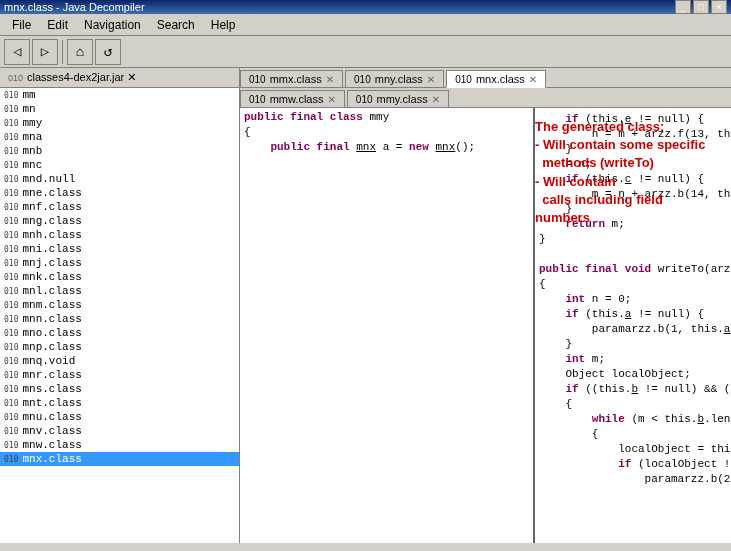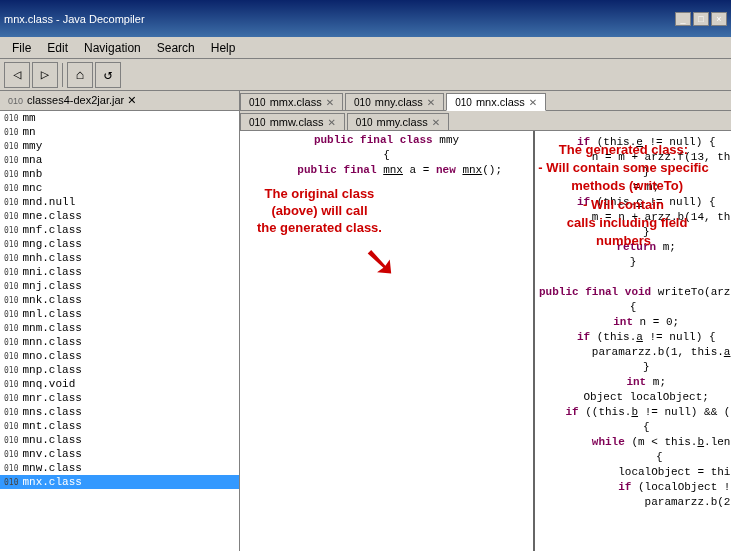--- a/index.html
+++ b/index.html
@@ -9,21 +9,21 @@
       background: #d4d0c8;
       width: 731px;
       height: 551px;
       overflow: hidden;
     }
 
     
     .title-bar {
       background: linear-gradient(to bottom, #0a246a, #3d6ea8);
       color: white;
-      height: 37px;
+      height: 14px;
       display: flex;
       align-items: center;
       justify-content: space-between;
       padding: 0 4px;
       font-family: Arial, sans-serif;
       font-size: 11px;
     }
     .title-bar-buttons { display: flex; gap: 2px; }
     .tb-btn {
       width: 16px; height: 14px;
@@ -67,21 +67,20 @@
       display: flex; align-items: center; justify-content: center;
       cursor: pointer;
       font-size: 14px;
     }
     .toolbar-sep { width: 1px; height: 24px; background: #808080; margin: 0 2px; }
 
     
     .main-area {
       display: flex;
       height: calc(551px - 22px - 22px - 32px);
-      text-align: center;
     }
 
     
     .left-panel {
       width: 240px;
       background: white;
       border-right: 1px solid #808080;
       display: flex;
       flex-direction: column;
       overflow: hidden;
@@ -408,27 +407,20 @@
           <span class="code-line">    <span class="kw">public final</span> <span class="underline">mnx</span> a = <span class="kw">new</span> <span class="underline">mnx</span>();</span>
           <span class="code-line">&nbsp;</span>
           <span class="code-line">&nbsp;</span>
           <span class="code-line">&nbsp;</span>
           <span class="code-line">&nbsp;</span>
           <span class="code-line">&nbsp;</span>
           <span class="code-line">&nbsp;</span>
           <span class="code-line">&nbsp;</span>
         </div>
 
-        <div style="position:absolute; top:55px; left:5px; pointer-events:none; z-index:10;">
-          <div style="font-family:Arial,sans-serif; font-size:13px; font-weight:bold; color:#cc0000; line-height:1.3;">
-            The original class<br>(above) will call<br>the generated class.
-          </div>
-
-          <div style="font-size:48px; color:#cc0000; margin-top:-5px; margin-left:120px;">➘</div>
-        </div>
       </div>
 
       <div class="right-code-panel" style="position:relative;">
         <div class="code-area">
           <span class="code-line">    <span class="kw">if</span> (this.<span class="underline">e</span> != null) {</span>
           <span class="code-line">        n = m + arzz.f(13, this..intValue());</span>
           <span class="code-line">    }</span>
           <span class="code-line">    = n;</span>
           <span class="code-line">    <span class="kw">if</span> (this.<span class="underline">c</span> != null) {</span>
           <span class="code-line">        m = n + arzz.b(14, this.);</span>

